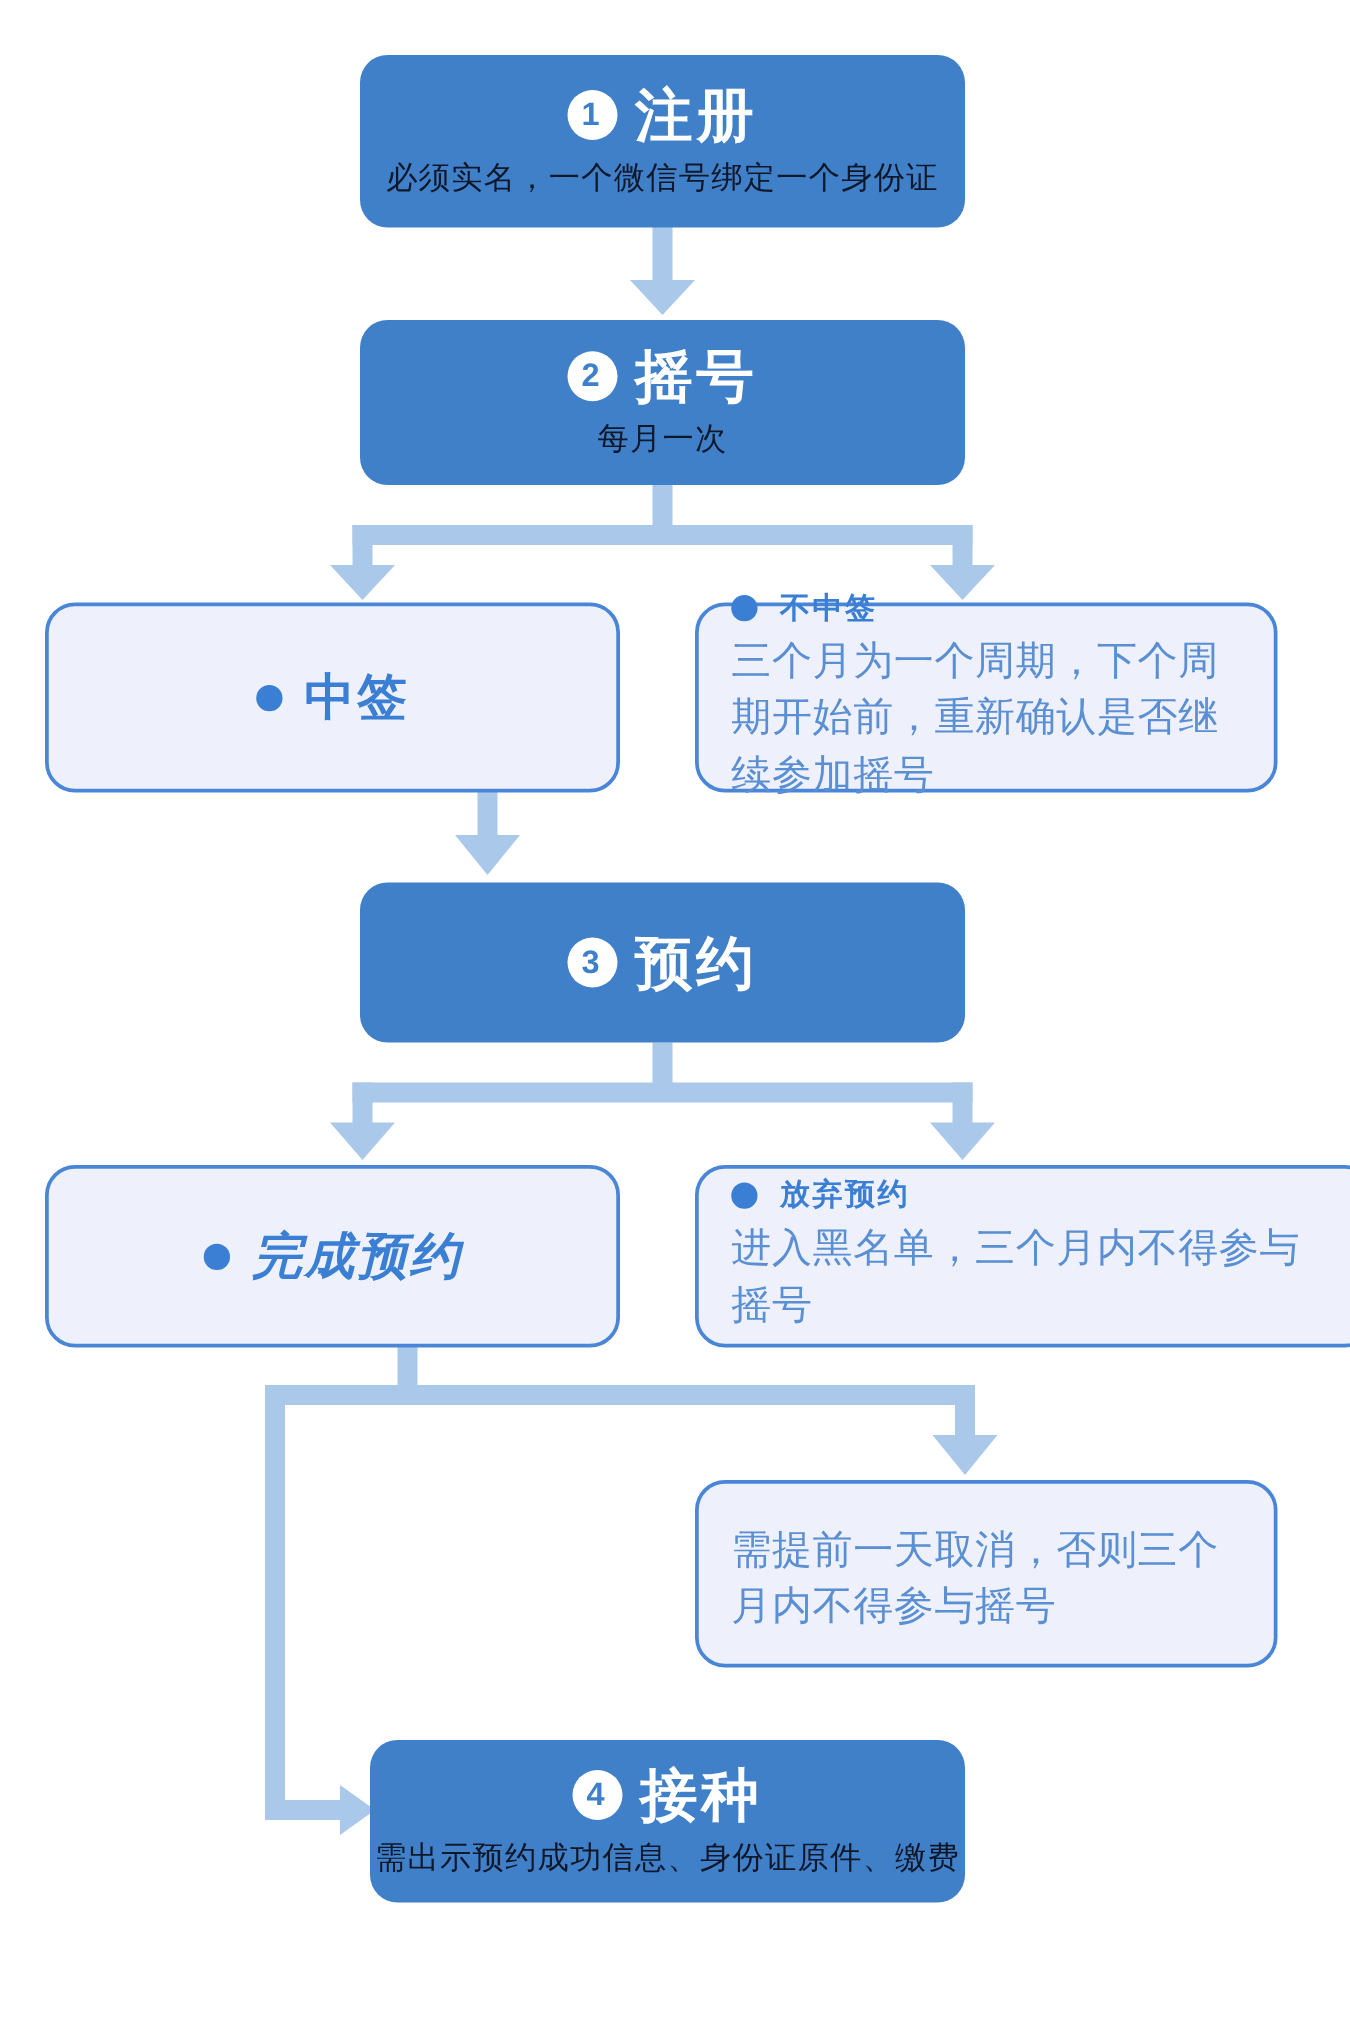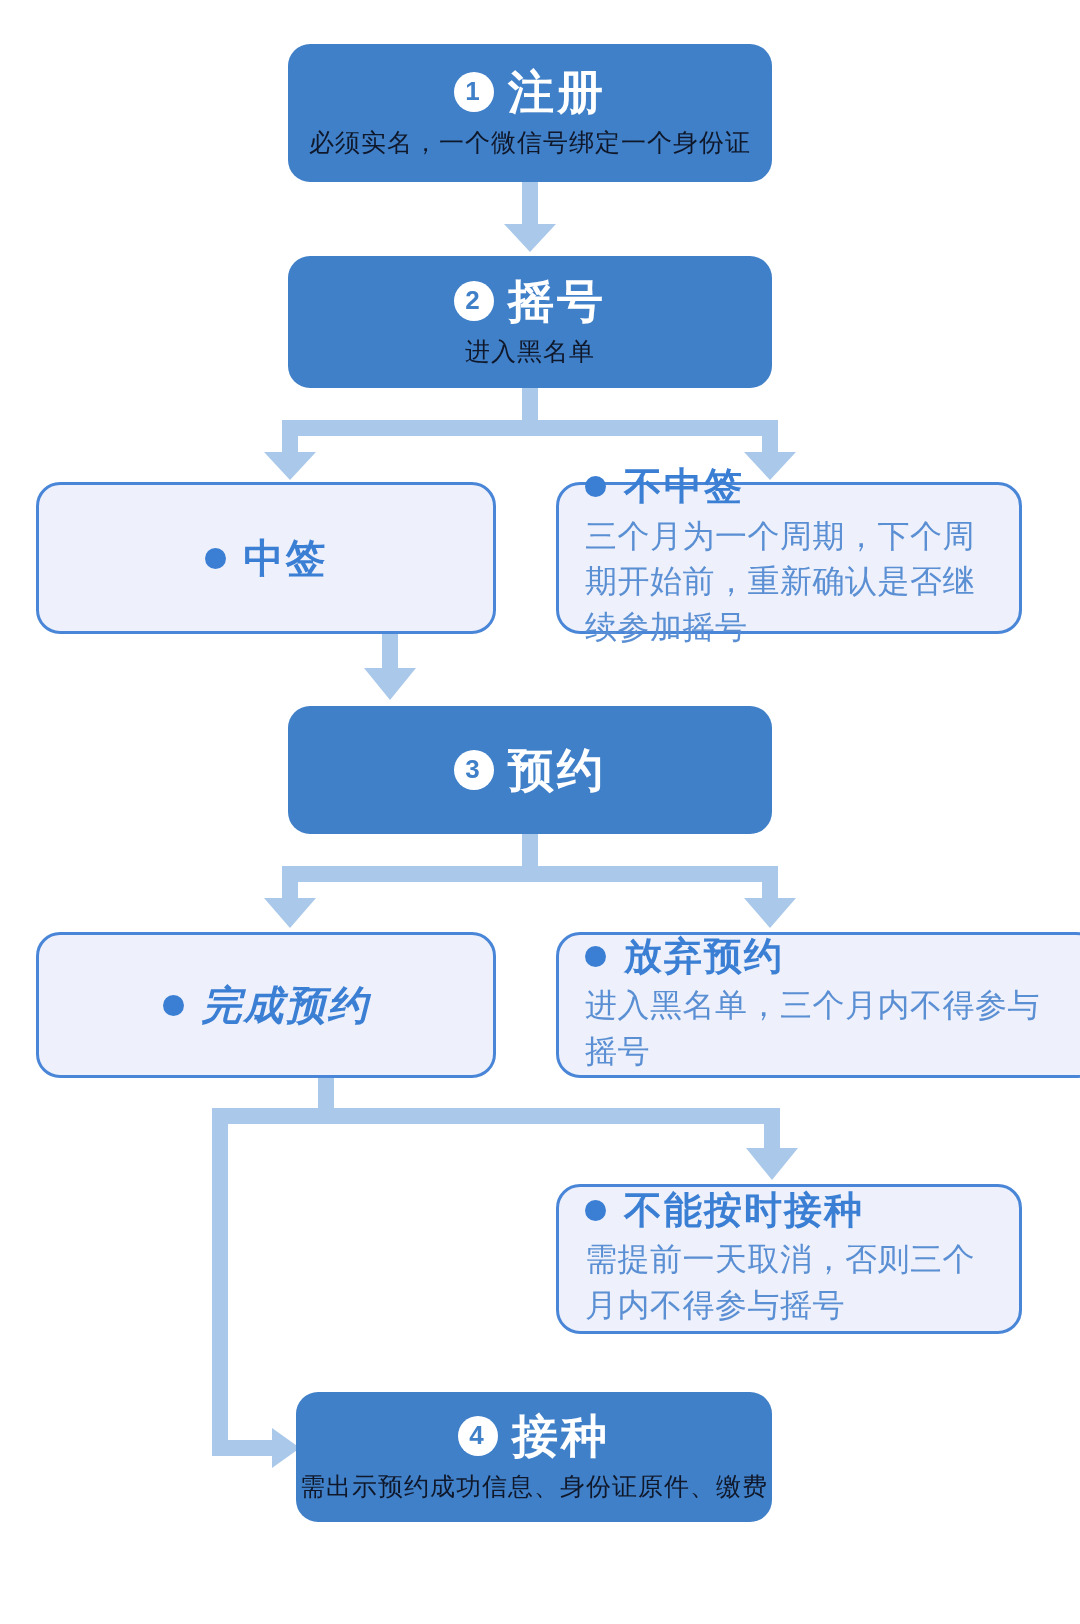--- a/index.html
+++ b/index.html
@@ -55,21 +55,21 @@
     border:3px solid #4a86d8;
     border-radius:24px;
     box-sizing:border-box;
     padding:22px 26px;
     display:flex;flex-direction:column;justify-content:center;
   }
   .outcome.centered{align-items:center;justify-content:center;}
   .outcome .head{
     display:flex;align-items:center;gap:18px;
     color:#3b7fd4;
-    font-size:38px;font-weight:bold;letter-spacing:2px;
+    font-size:24px;font-weight:bold;letter-spacing:2px;
     line-height:1.1;
   }
   .outcome .dot{
     width:21px;height:21px;border-radius:50%;
     background:#3b7fd4;flex:0 0 auto;
   }
   .outcome .desc{
     margin-top:6px;
     color:#5b8fd4;
     font-size:32px;
@@ -134,21 +134,21 @@
       <span>注册</span>
     </div>
     <div class="sub">必须实名，一个微信号绑定一个身份证</div>
   </div>
 
   <div class="step" style="left:288px;top:256px;width:484px;height:132px;">
     <div class="title">
       <span class="num">2</span>
       <span>摇号</span>
     </div>
-    <div class="sub">进入黑名单</div>
+    <div class="sub">每月一次</div>
   </div>
 
   <div class="outcome centered" style="left:36px;top:482px;width:460px;height:152px;">
     <div class="head">
       <span class="dot"></span>
       <span>中签</span>
     </div>
   </div>
 
   <div class="outcome" style="left:556px;top:482px;width:466px;height:152px;">
@@ -175,24 +175,20 @@
 
   <div class="outcome" style="left:556px;top:932px;width:544px;height:146px;">
     <div class="head">
       <span class="dot"></span>
       <span>放弃预约</span>
     </div>
     <div class="desc">进入黑名单，三个月内不得参与摇号</div>
   </div>
 
   <div class="outcome" style="left:556px;top:1184px;width:466px;height:150px;">
-    <div class="head">
-      <span class="dot"></span>
-      <span>不能按时接种</span>
-    </div>
     <div class="desc">需提前一天取消，否则三个月内不得参与摇号</div>
   </div>
 
   <div class="step" style="left:296px;top:1392px;width:476px;height:130px;">
     <div class="title">
       <span class="num">4</span>
       <span>接种</span>
     </div>
     <div class="sub">需出示预约成功信息、身份证原件、缴费</div>
   </div>

